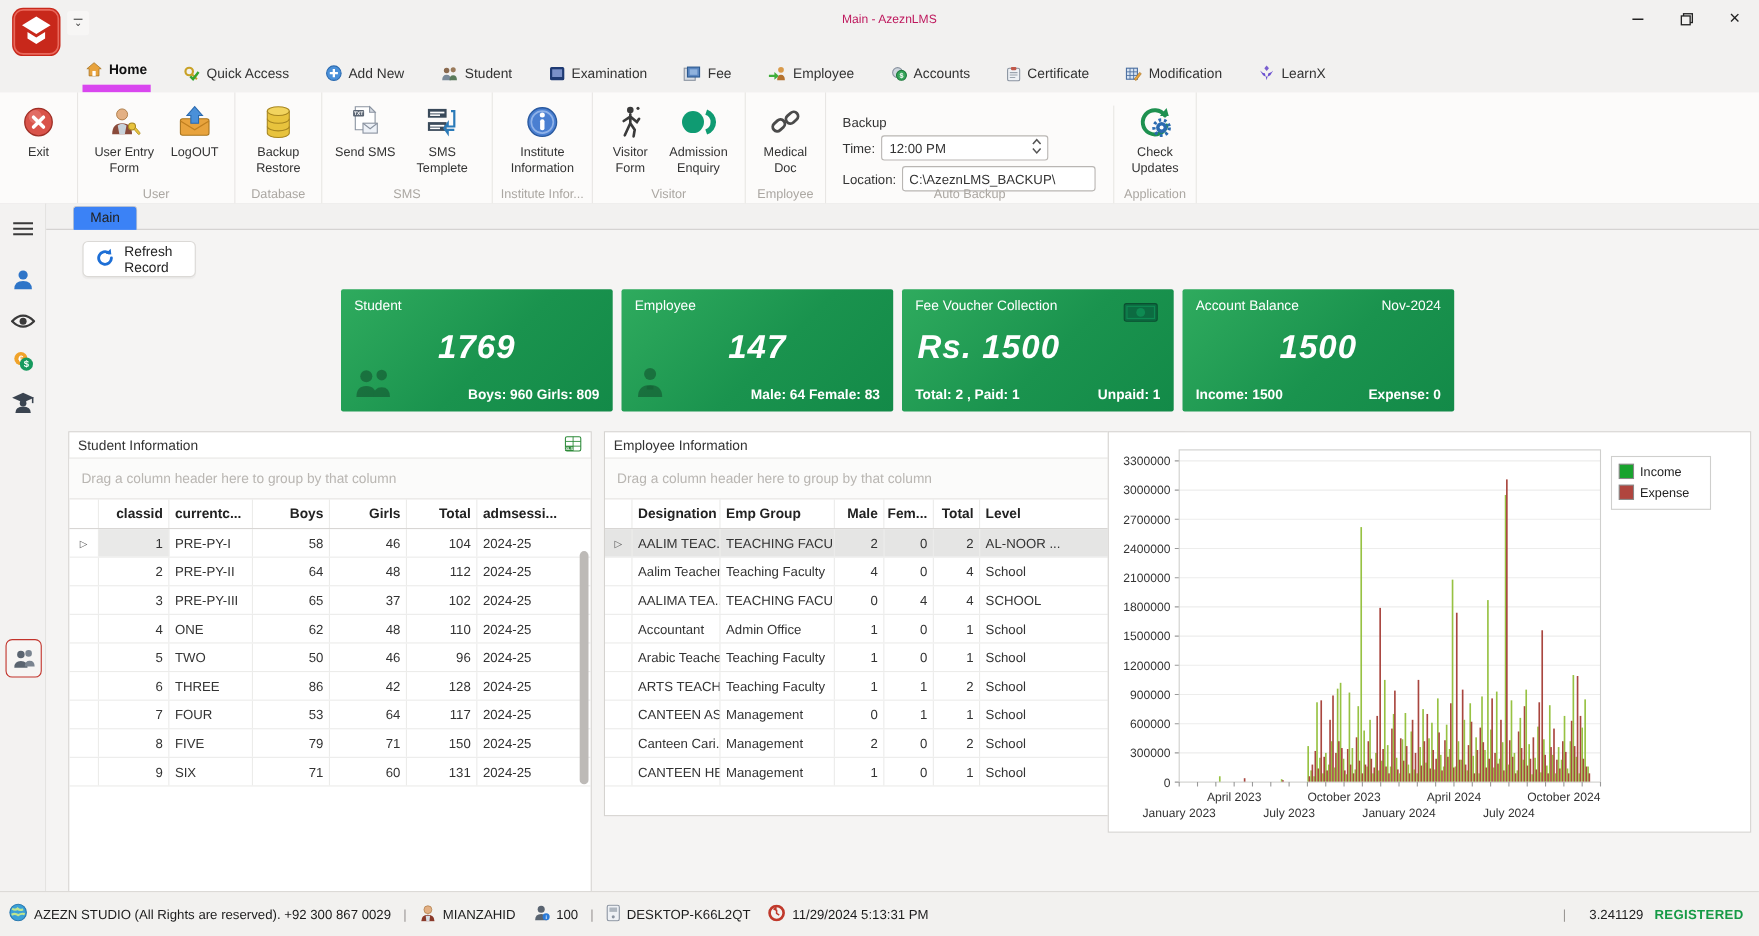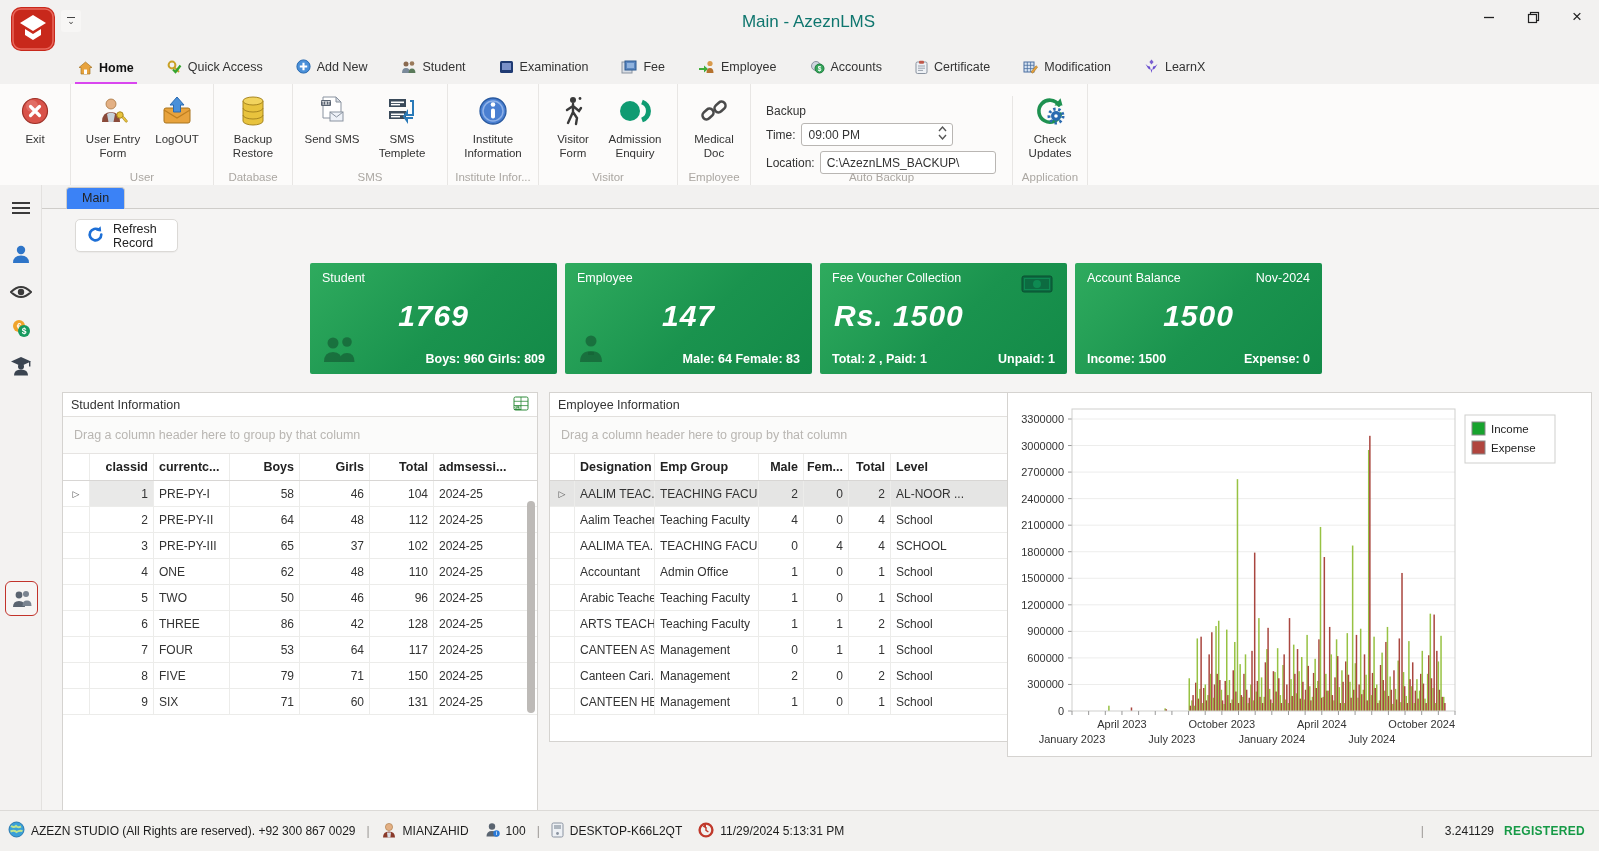--- a/index.html
+++ b/index.html
@@ -2,30 +2,30 @@
 <html><head>
 <meta charset="utf-8">
 <style>
   *{box-sizing:border-box;margin:0;padding:0;}
   html,body{width:1599px;height:851px;}
   body{font-family:"Liberation Sans",sans-serif;background:#f2f1f0;overflow:hidden;}
   .app{position:relative;width:1599px;height:851px;background:#f2f1f0;}
 
   
   .titlebar{position:absolute;left:0;top:0;width:1599px;height:40px;background:#f2f1f0;}
-  .win-title{position:absolute;left:0;right:0;top:12px;text-align:center;font-size:17px;color:#0f766e;padding-left:18px;}
+  .win-title{position:absolute;left:0;right:0;top:12px;text-align:center;font-size:11px;color:#be185d;padding-left:18px;}
   .logo{position:absolute;left:10px;top:6px;width:46px;height:46px;z-index:6;}
   .qat-arrow{position:absolute;left:61px;top:10px;width:20px;height:22px;background:#f7f6f5;border-radius:3px;display:flex;align-items:center;justify-content:center;flex-direction:column;color:#444;font-size:9px;line-height:7px;cursor:pointer;}
   .win-controls{position:absolute;right:0;top:0;height:34px;display:flex;}
   .win-btn{width:44px;height:34px;display:flex;align-items:center;justify-content:center;color:#222;font-size:17px;cursor:pointer;}
 
   
   .menubar{position:absolute;left:0;top:40px;width:1599px;height:44px;background:#f2f1f0;display:flex;align-items:flex-end;gap:27px;padding-left:75px;}
   .mtab{display:flex;align-items:center;gap:6px;font-size:12.5px;color:#333;padding:4px 3px 7px 3px;cursor:pointer;border-bottom:3px solid transparent;}
-  .mtab.active{font-weight:bold;color:#111;border-bottom:2px solid #d946ef;}
+  .mtab.active{font-weight:bold;color:#111;border-bottom:7px solid #d946ef;}
   .mico{display:flex;align-items:center;}
 
   
   .ribbon{position:absolute;left:0;top:84px;width:1599px;height:102px;background:#fcfbfa;border-bottom:1px solid #dedcda;display:flex;}
   .rgroup{position:relative;display:flex;align-items:flex-start;padding:7px 7px 18px 7px;border-right:1px solid #e8e6e4;}
   .glabel{position:absolute;bottom:2px;left:0;right:0;text-align:center;font-size:11.5px;color:#aba7a2;white-space:nowrap;overflow:hidden;}
   .ritem{display:flex;flex-direction:column;align-items:center;gap:4px;font-size:11.5px;color:#333;text-align:center;cursor:pointer;padding:2px 4px;border-radius:3px;}
   .ricon{height:36px;display:flex;align-items:center;justify-content:center;}
   .rlabel{line-height:1.2;white-space:pre-line;}
   .backup-form{display:flex;flex-direction:column;gap:5px;padding:1px 8px;font-size:12px;color:#333;width:246px;}
@@ -363,21 +363,21 @@
         <span class="rlabel">Medical Doc</span>
       </div>
       <div class="glabel">Employee</div>
     </div>
     <div class="rgroup" style="width:262px;margin-top:12px;">
       <div class="backup-form">
         <div>Backup</div>
         <div class="backup-row">
           <span>Time:</span>
           <div class="combo">
-            <span>09:00 PM</span>
+            <span>12:00 PM</span>
             <span><svg width="9" height="16" viewBox="0 0 9 16">
                   <path d="M1 6 L4.5 2 L8 6" fill="none" stroke="#555" stroke-width="1.4"></path>
                   <path d="M1 10 L4.5 14 L8 10" fill="none" stroke="#555" stroke-width="1.4"></path>
                 </svg></span>
           </div>
         </div>
         <div class="backup-row">
           <span>Location:</span>
           <div class="tbox">
             <span>C:\AzeznLMS_BACKUP\</span>

